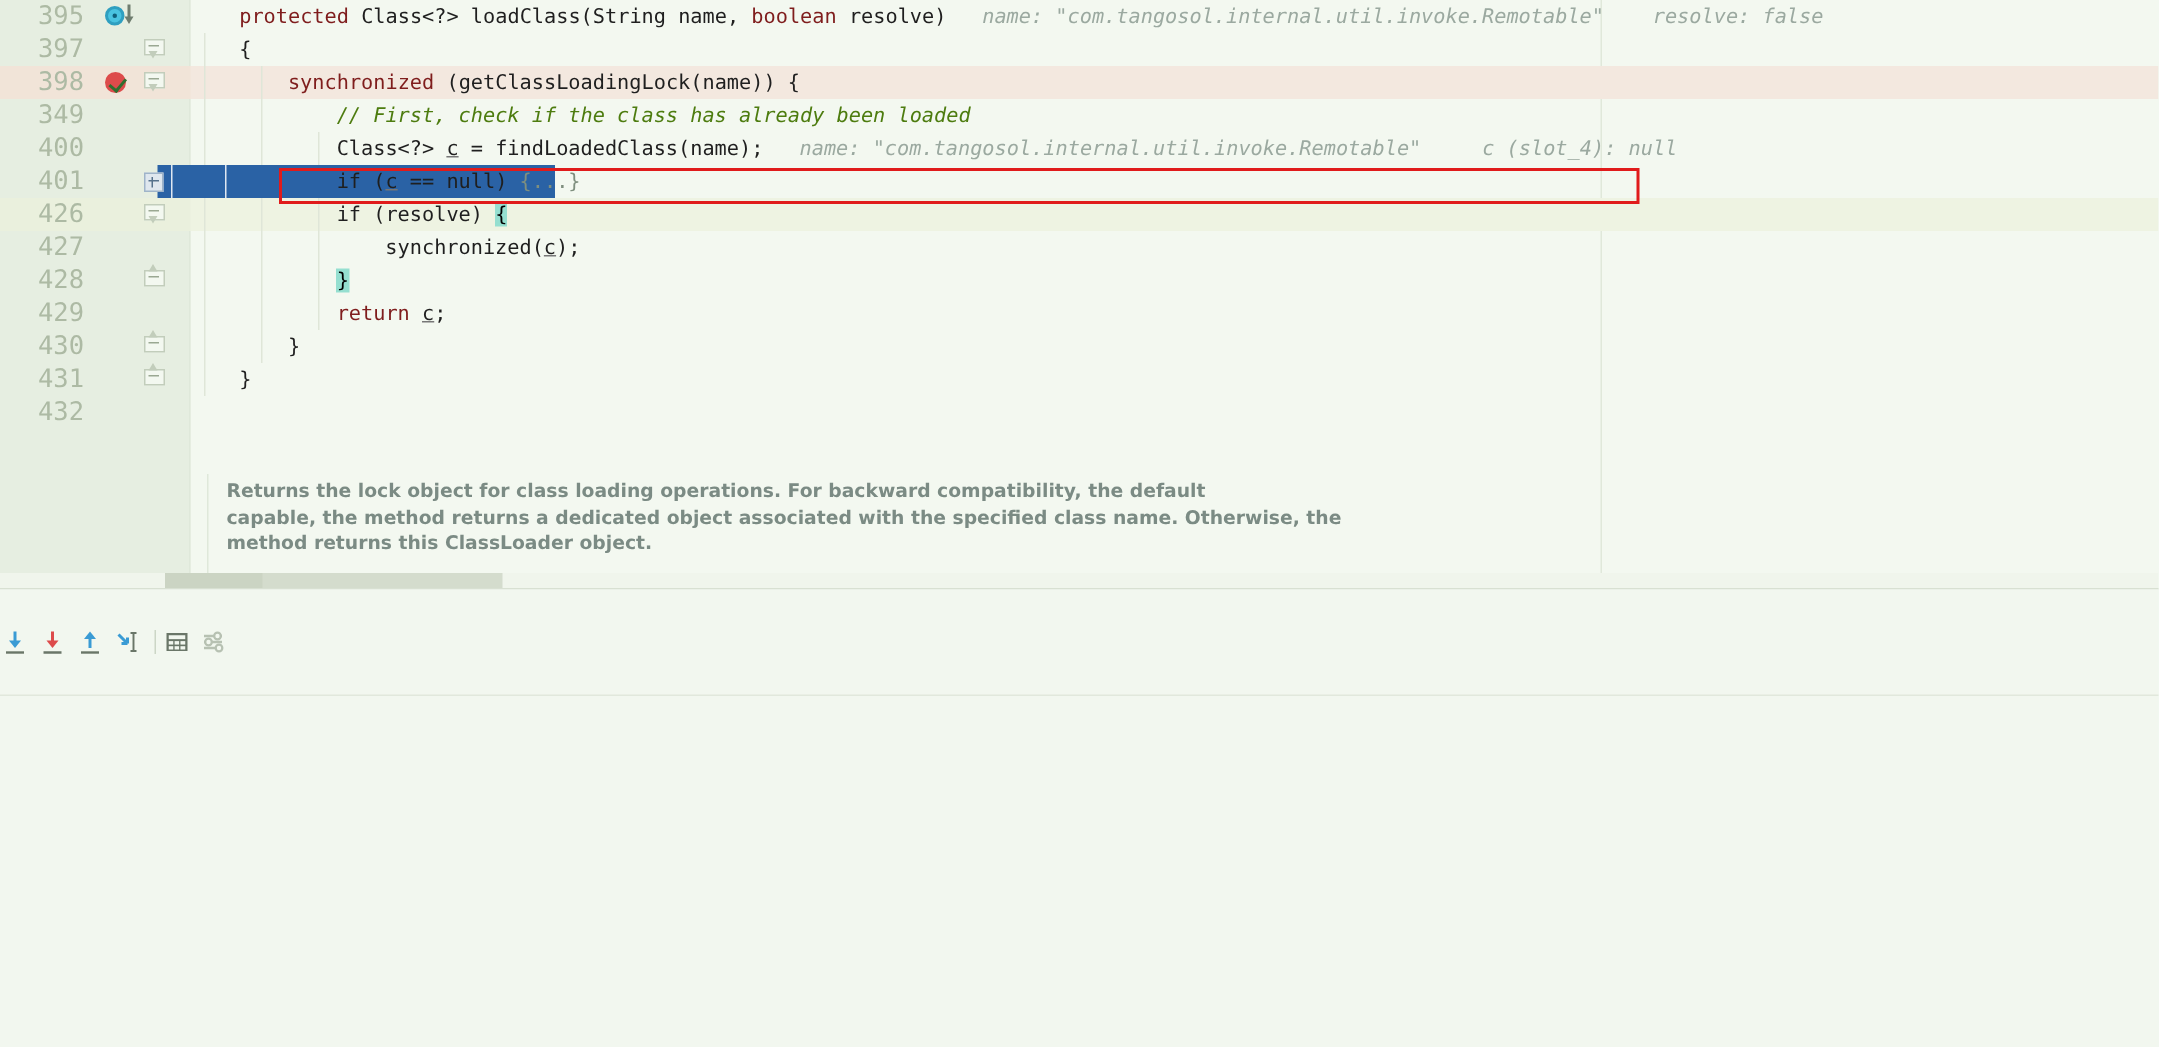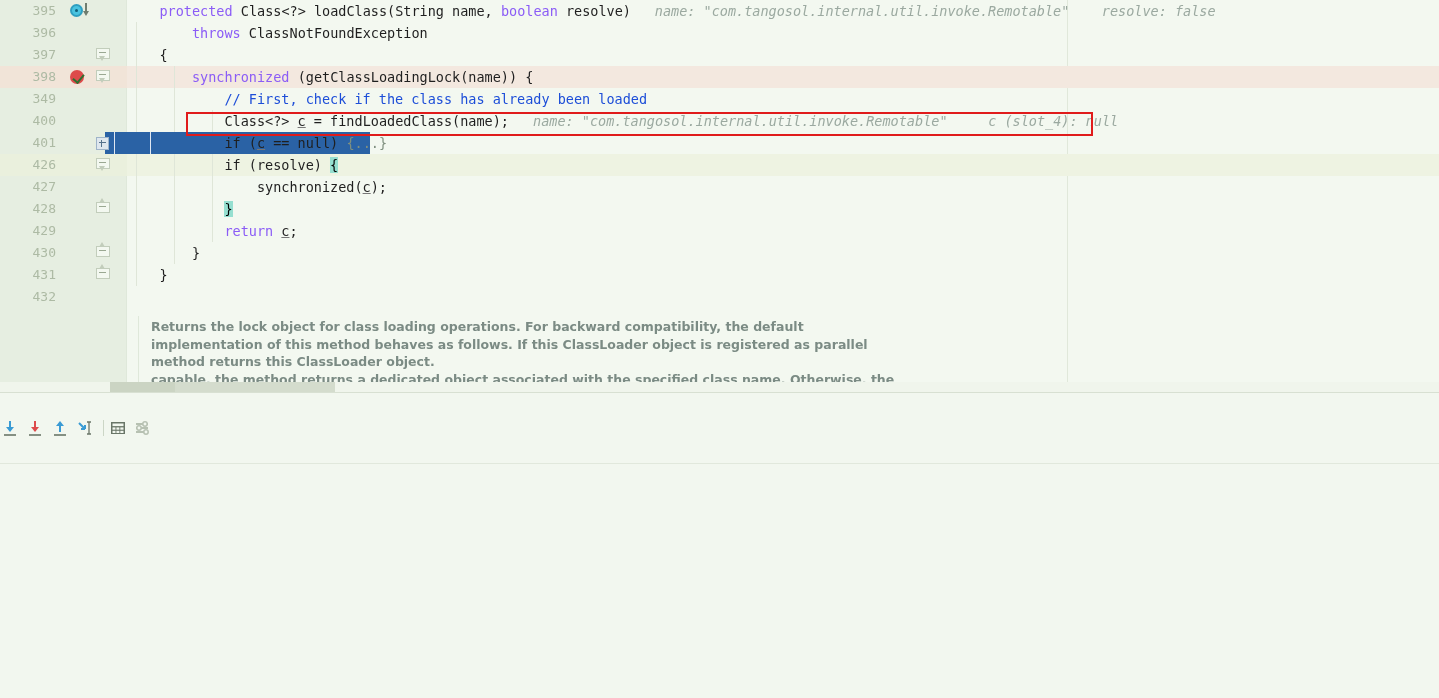--- a/index.html
+++ b/index.html
@@ -29,21 +29,21 @@
   }
   .code-rows{position:absolute;left:0;top:0;width:1439px;}
   .row{
     position:relative;height:22px;line-height:22px;
     font-family:"DejaVu Sans Mono","Liberation Mono",monospace;
     font-size:13.5px;white-space:pre;
   }
   .row .lnum{
     position:absolute;left:0;top:0;width:56px;text-align:right;
     color:#adbaa4;font-family:"DejaVu Sans Mono","Liberation Mono",monospace;
-    font-size:13px;
+    font-size:17px;
   }
   .row .gicon{position:absolute;left:68px;top:0;width:24px;height:22px;}
   .row .fold{position:absolute;left:96px;top:0;width:16px;height:22px;}
   .row .code{position:absolute;left:127px;top:0;white-space:pre;}
   .row.hl-break{background:#f3e8df;}
   .row.hl-break .lnumbg{position:absolute;left:0;top:0;width:127px;height:22px;background:#f1e4d8;}
   .row.hl-caret{background:#eef3e2;}
   .row.hl-caret .lnumbg{position:absolute;left:0;top:0;width:127px;height:22px;background:#eaf0dd;}
 
   
@@ -53,23 +53,23 @@
   .row.selected .selbar i{position:absolute;top:0;width:1px;height:22px;background:#ffffff;opacity:.85;}
   .row.selected .code{color:#ffffff;z-index:3;}
   .row.selected .foldplus{
     position:absolute;left:96px;top:5px;width:11px;height:11px;
     border:1px solid #9fb4c9;background:#dfe7ee;z-index:4;
   }
   .row.selected .foldplus:before{content:"";position:absolute;left:2px;top:4px;width:7px;height:1px;background:#56728c;}
   .row.selected .foldplus:after{content:"";position:absolute;left:4px;top:2px;width:1px;height:7px;background:#56728c;}
 
   
-  .kw{color:#8b5cf6;}
+  .kw{color:#7f1d1d;}
   .id{color:#1f1f1f;}
-  .cmt{color:#1d4ed8;}
+  .cmt{color:#4d7c0f;font-style:italic;}
   .hint{color:#9ba9a0;font-style:italic;}
   .fold-txt{color:#7f8f7f;}
   .brace-hl{background:#95dfd0;}
   .uline{text-decoration:underline;text-decoration-color:#777;}
 
   
   .red-box{
     position:absolute;left:186px;top:112px;width:907px;height:24px;
     border:2px solid #e01b1b;box-sizing:border-box;pointer-events:none;z-index:9;
   }
@@ -126,42 +126,40 @@
 <body>
 
 <div class="app">
 
   <div class="editor">
     <div class="gutter-bg"></div>
     <div class="gutter-sep"></div>
     <div class="right-margin-line"></div>
     <div class="code-rows" id="code-rows">
         <div class="row"><div class="lnum">395</div><div class="gicon"><div class="ico-override"></div><div class="ico-arrowdown"></div></div><div class="code" style="left: 159.48px;"><span class="kw">protected </span><span class="id">Class</span><span class="id">&lt;?&gt; </span><span class="id">loadClass</span><span class="id">(</span><span class="id">String</span><span class="id"> name, </span><span class="kw">boolean</span><span class="id"> resolve)</span></div><div class="code hint" style="left: 654.8px;">name: "com.tangosol.internal.util.invoke.Remotable"    resolve: false</div></div>
-        <div class="row"><div class="vguide" style="left: 136px;"></div><div class="lnum">396</div><div class="code" style="left: 191.96px;"><span class="kw">throws </span><span class="id">ClassNotFoundException</span></div></div>
         <div class="row"><div class="vguide" style="left: 136px;"></div><div class="lnum">397</div><div class="fold"><div class="fmark "><div class="box"></div><div class="tip"></div></div></div><div class="code" style="left: 159.48px;"><span class="id">{</span></div></div>
         <div class="row hl-break"><div class="lnumbg"></div><div class="vguide" style="left: 136px;"></div><div class="vguide" style="left: 174px;"></div><div class="lnum">398</div><div class="gicon"><div class="ico-breakpoint"><div class="chk"></div></div></div><div class="fold"><div class="fmark "><div class="box"></div><div class="tip"></div></div></div><div class="code" style="left: 191.96px;"><span class="kw">synchronized </span><span class="id">(getClassLoadingLock(name)) {</span></div></div>
         <div class="row"><div class="vguide" style="left: 136px;"></div><div class="vguide" style="left: 174px;"></div><div class="lnum">349</div><div class="code" style="left: 224.44px;"><span class="cmt">// First, check if the class has already been loaded</span></div></div>
         <div class="row"><div class="vguide" style="left: 136px;"></div><div class="vguide" style="left: 174px;"></div><div class="vguide" style="left: 212px;"></div><div class="lnum">400</div><div class="code" style="left: 224.44px;"><span class="id">Class&lt;?&gt; </span><span class="uline id">c</span><span class="id"> = findLoadedClass(name);</span></div><div class="code hint" style="left: 533px;">name: "com.tangosol.internal.util.invoke.Remotable"     c (slot_4): null</div></div>
         <div class="row selected"><div class="vguide" style="left: 136px;"></div><div class="vguide" style="left: 174px;"></div><div class="vguide" style="left: 212px;"></div><div class="selbar"><i style="left: 9px;"></i><i style="left: 45px;"></i></div><div class="foldplus"></div><div class="lnum">401</div><div class="code" style="left: 224.44px;"><span class="id">if (</span><span class="uline id">c</span><span class="id"> == null) </span><span class="fold-txt">{...}</span></div></div>
         <div class="row hl-caret"><div class="lnumbg"></div><div class="vguide" style="left: 136px;"></div><div class="vguide" style="left: 174px;"></div><div class="vguide" style="left: 212px;"></div><div class="lnum">426</div><div class="fold"><div class="fmark "><div class="box"></div><div class="tip"></div></div></div><div class="code" style="left: 224.44px;"><span class="id">if (resolve) </span><span class="brace-hl">{</span></div></div>
         <div class="row"><div class="vguide" style="left: 136px;"></div><div class="vguide" style="left: 174px;"></div><div class="vguide" style="left: 212px;"></div><div class="lnum">427</div><div class="code" style="left: 256.92px;"><span class="id">synchronized(</span><span class="uline id">c</span><span class="id">);</span></div></div>
         <div class="row"><div class="vguide" style="left: 136px;"></div><div class="vguide" style="left: 174px;"></div><div class="vguide" style="left: 212px;"></div><div class="lnum">428</div><div class="fold"><div class="fmark up"><div class="box"></div><div class="tipup"></div></div></div><div class="code" style="left: 224.44px;"><span class="brace-hl">}</span></div></div>
         <div class="row"><div class="vguide" style="left: 136px;"></div><div class="vguide" style="left: 174px;"></div><div class="vguide" style="left: 212px;"></div><div class="lnum">429</div><div class="code" style="left: 224.44px;"><span class="kw">return </span><span class="uline id">c</span><span class="id">;</span></div></div>
         <div class="row"><div class="vguide" style="left: 136px;"></div><div class="vguide" style="left: 174px;"></div><div class="lnum">430</div><div class="fold"><div class="fmark up"><div class="box"></div><div class="tipup"></div></div></div><div class="code" style="left: 191.96px;"><span class="id">}</span></div></div>
         <div class="row"><div class="vguide" style="left: 136px;"></div><div class="lnum">431</div><div class="fold"><div class="fmark up"><div class="box"></div><div class="tipup"></div></div></div><div class="code" style="left: 159.48px;"><span class="id">}</span></div></div>
         <div class="row"><div class="lnum">432</div><div class="code" style="left: 127px;"></div></div>
       </div>
     <div class="red-box"></div>
 
     <div class="doc-bar"></div>
     <div class="doc-popup" id="doc-popup">
         <div class="doc-line">Returns the lock object for class loading operations. For backward compatibility, the default</div>
-        <div class="doc-line">implementation of this method behaves as follows. If this ClassLoader object is registered as parallel</div>
+        <div class="doc-line">capable, the method returns a dedicated object associated with the specified class name. Otherwise, the</div>
         <div class="doc-line">method returns this ClassLoader object.</div>
-        <div class="doc-line">capable, the method returns a dedicated object associated with the specified class name. Otherwise, the</div>
       </div>
 
     <div class="hscroll">
       <div class="thumb"></div>
       <div class="thumb2"></div>
     </div>
   </div>
   <div class="split-h"></div>
 
   <div class="debug">

